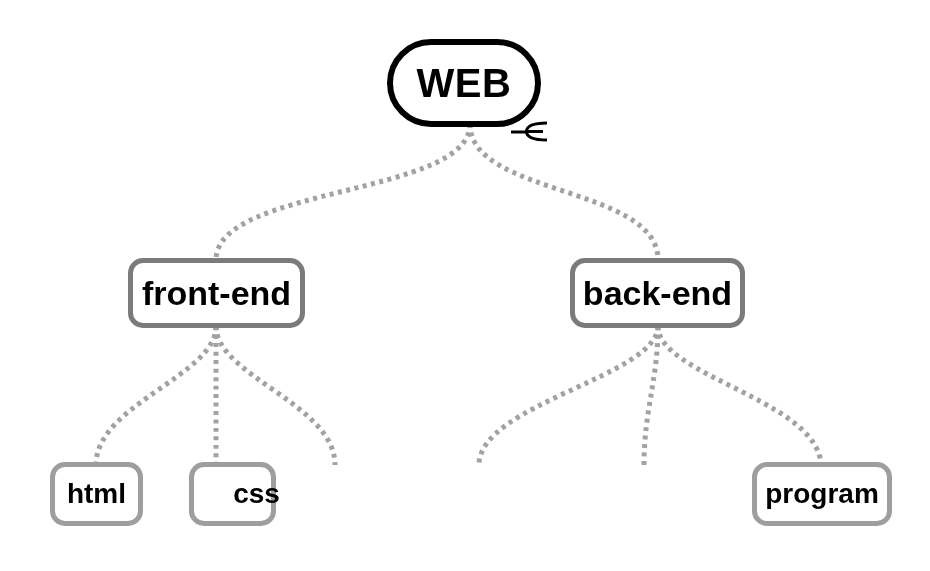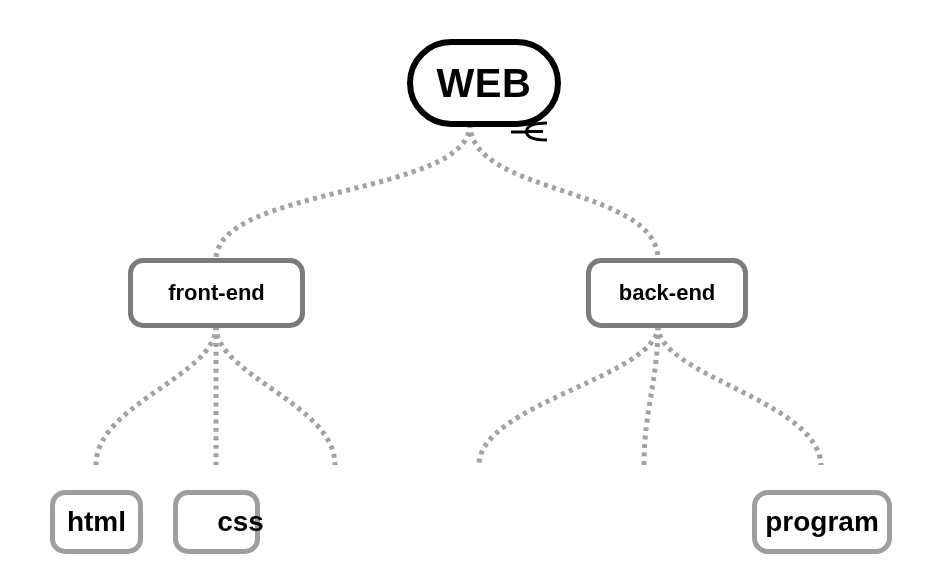--- a/index.html
+++ b/index.html
@@ -28,50 +28,49 @@
     align-items: center;
     justify-content: center;
     background: #ffffff;
     box-sizing: border-box;
     font-weight: 700;
     color: #000000;
     white-space: nowrap;
     cursor: default;
   }
   .root {
-    left: 407px;
+    left: 387px;
     top: 39px;
     width: 154px;
     height: 88px;
     border: 6px solid #000000;
     border-radius: 44px;
     font-size: 40px;
     letter-spacing: 0.5px;
   }
   .branch {
     border: 5px solid #7b7b7b;
     border-radius: 15px;
-    font-size: 22px;
+    font-size: 34px;
   }
   .b-front { left: 128px; top: 258px; width: 177px; height: 70px; }
-  .b-back  { left: 586px; top: 258px; width: 162px; height: 70px; }
+  .b-back  { left: 570px; top: 258px; width: 175px; height: 70px; }
   .leaf {
     border: 5px solid #9e9e9e;
     border-radius: 15px;
     font-size: 28px;
     top: 462px;
     height: 64px;
-    margin-top: 28px;
   }
   .l-html     { left: 50px;  width: 93px;  }
-  .l-css      { left: 173px; width: 87px; padding-left: 48px;  }
+  .l-css      { left: 189px; width: 87px; padding-left: 48px;  }
   .l-js       { left: 292px; width: 85px;  }
   .l-server   { left: 425px; width: 108px; }
   .l-database { left: 571px; width: 145px; }
-  .l-program  { left: 752px; width: 140px; border-radius: 16px; }
+  .l-program  { left: 752px; width: 140px; }
   .collapse-icon {
     position: absolute;
     left: 510px;
     top: 120px;
     width: 40px;
     height: 22px;
     cursor: pointer;
   }
 </style>
 </head>

